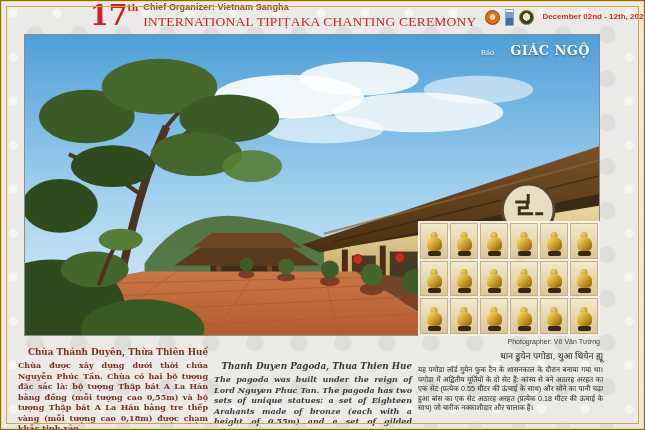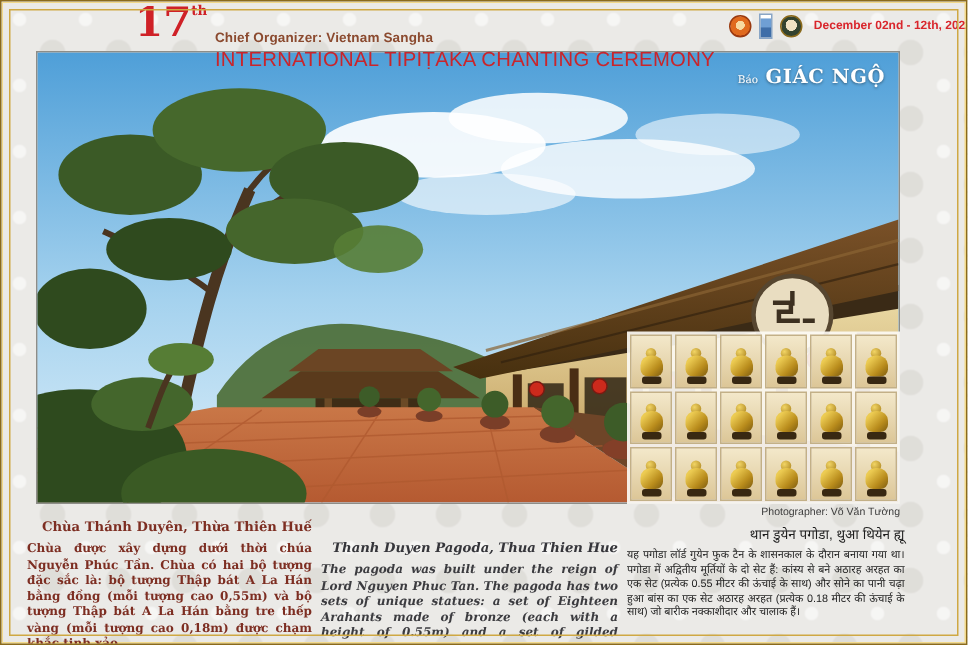--- a/index.html
+++ b/index.html
@@ -23,35 +23,35 @@
     background-size:44px 44px;
     overflow:hidden;
   }
   .inner-line { position:absolute; inset:5px; border:1px solid #cfa843; pointer-events:none; z-index:5; }
 
   
   .hdr { position:absolute; top:1px; left:23px; right:12px; display:flex; align-items:flex-start; z-index:2; }
   .edition { margin-left:66px; color:#cf2127; font-family:"DejaVu Serif","Liberation Serif",serif; line-height:1; }
   .edition .num { font-size:27px; font-weight:bold; }
   .edition .ord { font-size:9px; font-weight:bold; vertical-align:14px; }
-  .title-stack { margin-left:5px; margin-top:18px; }
+  .title-stack { margin-left:5px; margin-top:0; }
   .organizer { font-size:9px; font-weight:bold; color:#8b4a2f; letter-spacing:.1px; }
-  .ceremony { margin-top:2px; font-family:Liberation Sans, sans-serif; font-size:13.5px; color:#c9252b; letter-spacing:.2px; white-space:nowrap; }
+  .ceremony { margin-top:2px; font-family:Liberation Serif, serif; font-size:13.5px; color:#c9252b; letter-spacing:.2px; white-space:nowrap; }
   .logos { display:flex; align-items:center; gap:5px; margin:7px 0 0 9px; }
   .logo { display:inline-block; }
   .logo-a { width:15px; height:15px; border-radius:50%; background:radial-gradient(circle at 50% 45%, #f7d9a0 0 30%, #e06a1e 32% 70%, #b33d12 72%); border:1px solid #9a3a10; }
   .logo-b { width:9px; height:17px; background:linear-gradient(180deg,#ffffff 0 15%, #6f9fd4 16% 55%, #3f6ea8 56%); border:1px solid #8aa6c6; }
   .logo-c { width:15px; height:15px; border-radius:50%; background:radial-gradient(circle at 50% 45%, #efe2c2 0 38%, #33432f 40% 78%, #c9a22a 80%); border:1px solid #8a6a1c; }
   .datebox { margin:10px 0 0 8px; font-size:8px; font-weight:bold; color:#d9262c; white-space:nowrap; }
 
   
   .photo { position:absolute; left:23px; top:33px; width:576px; height:302px; border:1px solid #8d8d88; background:#bcd8ec; z-index:1; }
   .photo svg { display:block; width:100%; height:100%; }
   .watermark { position:absolute; top:5px; right:9px; color:#ffffff; text-shadow:0 1px 2px rgba(0,0,0,.45); font-family:"DejaVu Serif","Liberation Serif",serif; z-index:3; }
-  .wm-pre { font-size:7px; margin-right:5px;text-align:center; }
+  .wm-pre { font-size:7px; margin-right:16px;text-align:center; }
   .wm-main { font-size:13px; font-weight:bold; letter-spacing:.4px; }
 
   .agrid { position:absolute; left:393px; top:186px; width:182px; height:115px;
     display:grid; grid-template-rows:repeat(3,1fr); gap:2px; padding:2px;
     background:rgba(252,250,244,.92); z-index:2; }
   .acell { background:linear-gradient(180deg,#f3e8ca,#dcc697); border:1px solid #c3b087;
     display:flex; align-items:flex-end; justify-content:center; padding-bottom:2px; }
   .statue { position:relative; width:15px; height:24px; }
   .s-head { position:absolute; top:0; left:50%; transform:translateX(-50%); width:7px; height:7px; border-radius:50%;
     background:radial-gradient(circle at 35% 35%, #f2d565, #a67d1a); }

